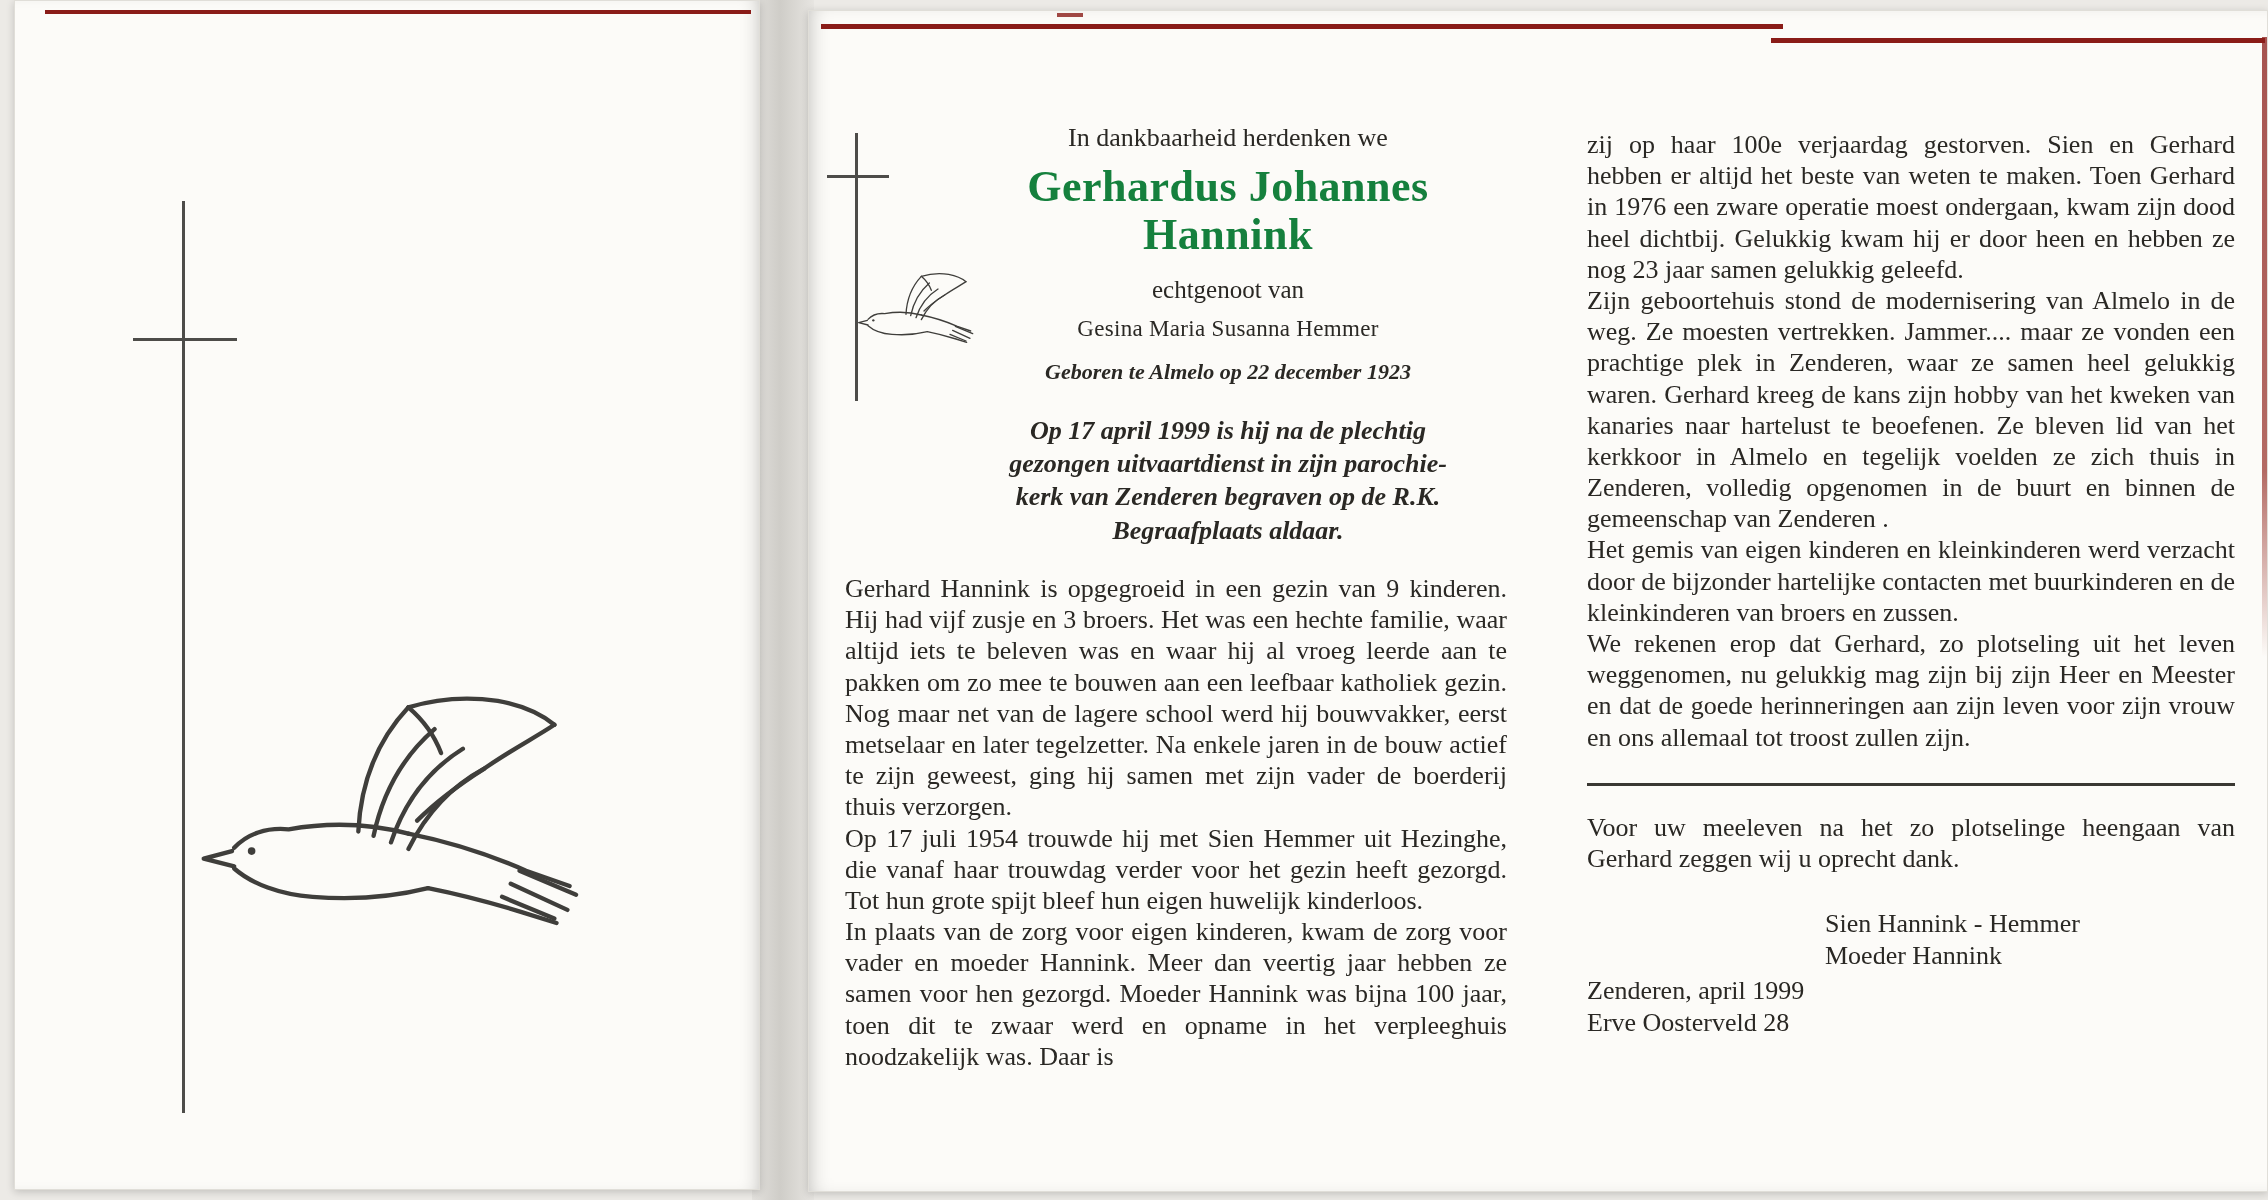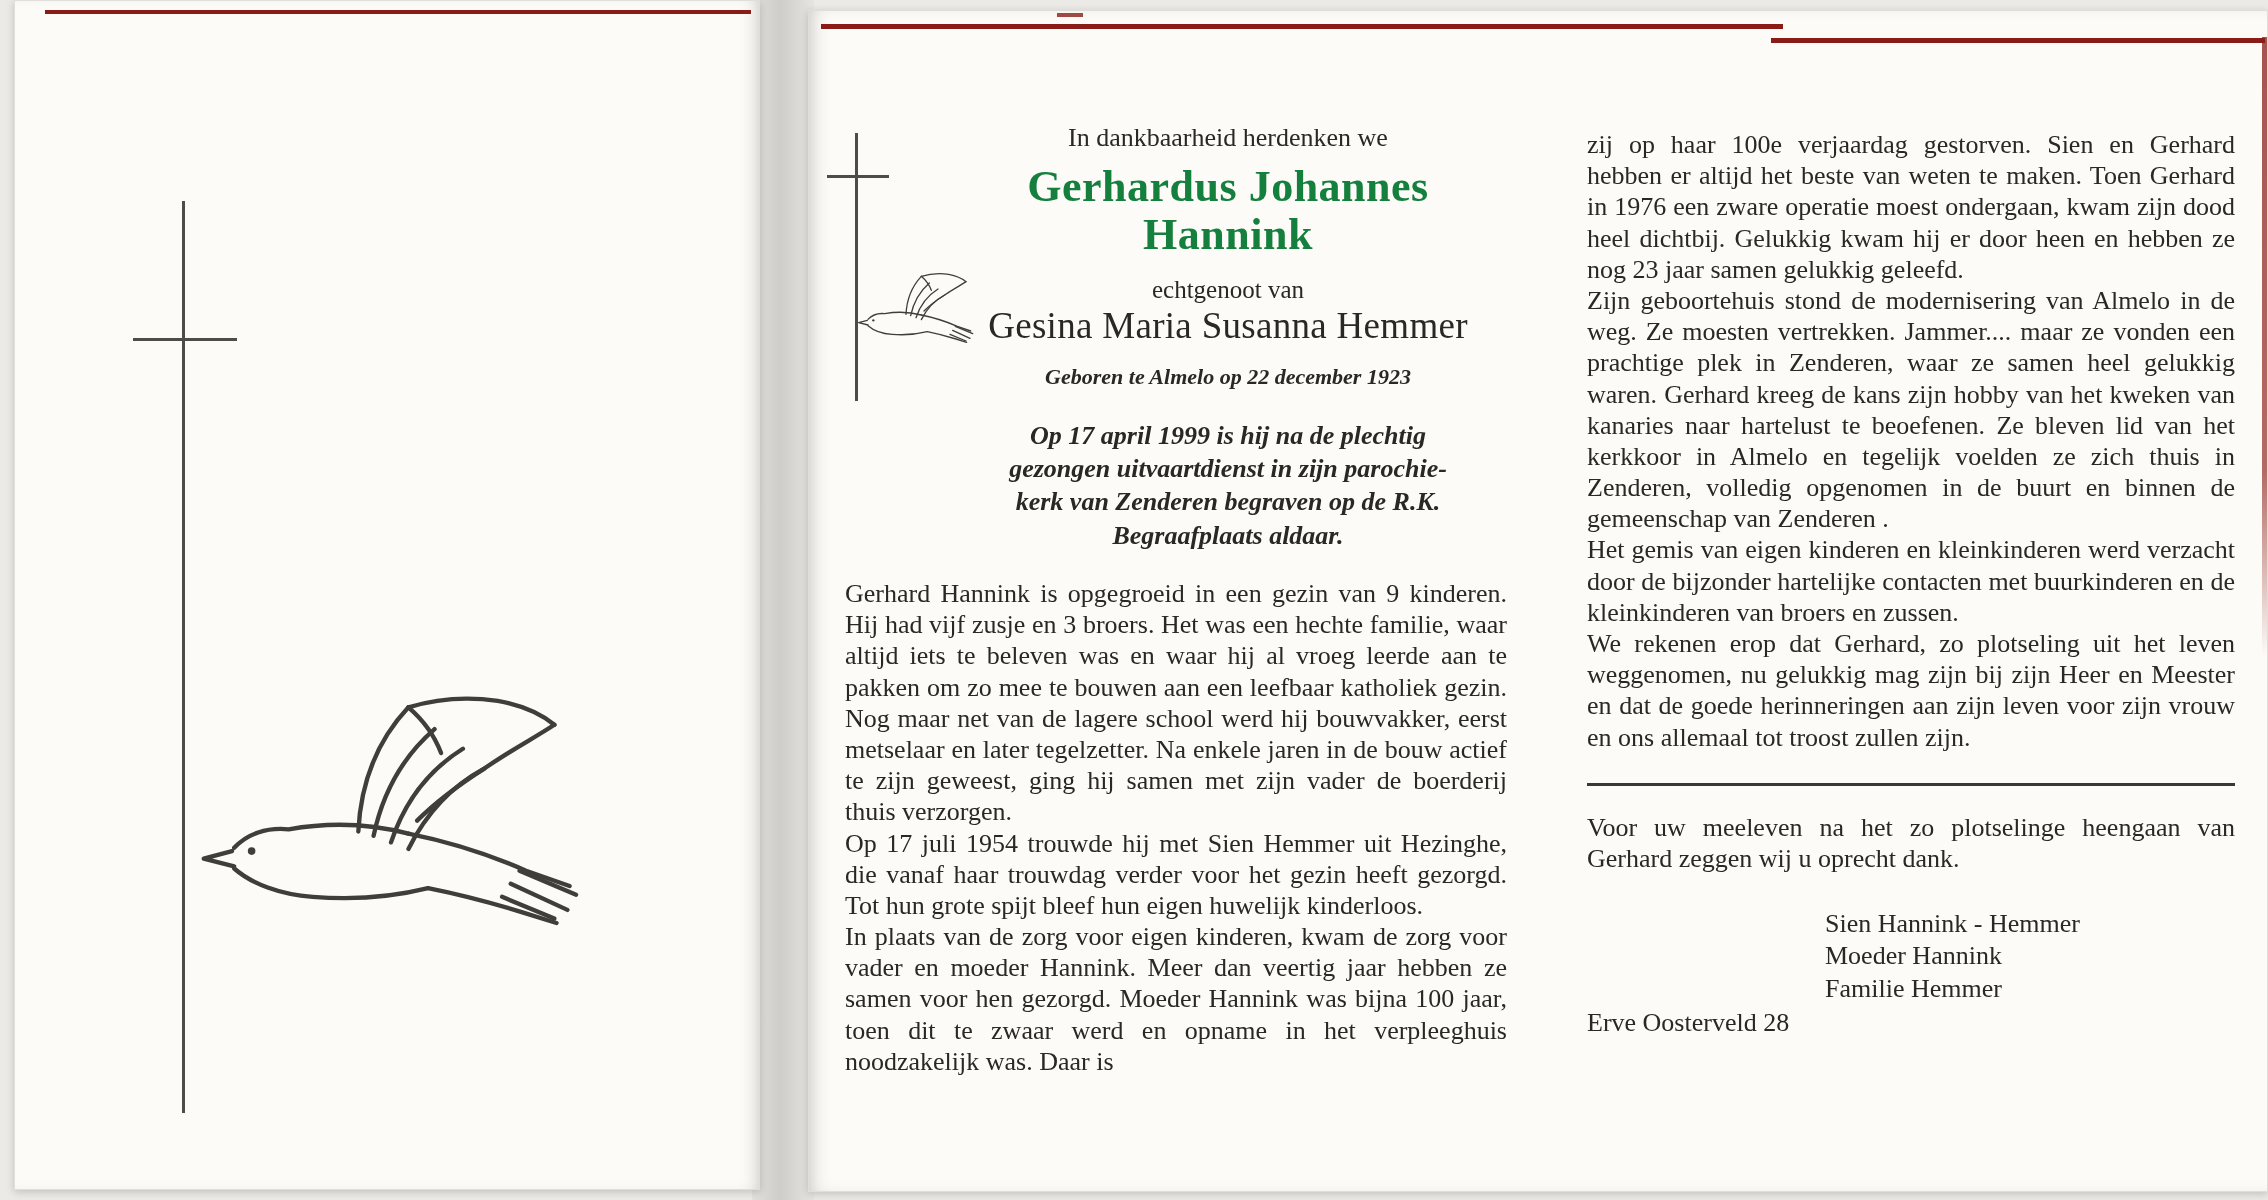--- a/index.html
+++ b/index.html
@@ -51,21 +51,21 @@
   .dove-large { position: absolute; left: 180px; top: 632px; width: 392px; height: 336px; }
 
   
   .col-left  { position: absolute; left: 36px;  top: 112px; width: 662px; }
   .col-right { position: absolute; left: 778px; top: 118px; width: 648px; }
 
   .head-section { padding-left: 104px; text-align: center; }
   .intro { font-size: 26px; }
   .name-block { margin-top: 10px; font-size: 44px; font-weight: bold; color: #15803d; line-height: 1.1; letter-spacing: .5px; }
   .relation { margin-top: 16px; font-size: 25px; }
-  .spouse { margin-top: 0; font-size: 37px; letter-spacing: .3px; }
+  .spouse { margin-top: 12px; font-size: 23px; letter-spacing: .3px; }
   .dates { margin-top: 16px; font-size: 22px; font-style: italic; font-weight: 600; line-height: 1.28; }
   .funeral-note { margin-top: 28px; font-size: 26px; font-style: italic; font-weight: 600; line-height: 1.28; }
 
   .body-text { margin-top: 26px; font-size: 26px; line-height: 1.2; }
   .body-text p, .col-right p { margin: 0; text-align: justify; }
   .col-right { font-size: 26px; line-height: 1.2; }
 
   .divider { border: none; border-top: 3px solid #3a3833; margin: 30px 0 26px 0; width: 100%; }
   .ack { text-align: right; }
   .signatures { margin-top: 34px; margin-left: 238px; line-height: 1.24; }
@@ -168,20 +168,20 @@
     <p>Het gemis van eigen kinderen en kleinkinderen werd verzacht door de bijzonder hartelijke contacten met buurkinderen en de kleinkinderen van broers en zussen.</p>
     <p>We rekenen erop dat Gerhard, zo plotseling uit het leven weggenomen, nu gelukkig mag zijn bij zijn Heer en Meester en dat de goede herinneringen aan zijn leven voor zijn vrouw en ons allemaal tot troost zullen zijn.</p>
 
     <hr class="divider">
 
     <p class="ack">Voor uw meeleven na het zo plotselinge heengaan van Gerhard zeggen wij u oprecht dank.</p>
 
     <div class="signatures">
       <div>Sien Hannink - Hemmer</div>
       <div>Moeder Hannink</div>
-      <div>Familie Hemmer</div>
     </div>
 
     <div class="closing">
+      <div>Zenderen, april 1999</div>
       <div>Erve Oosterveld 28</div>
     </div>
   </div>
 </div>
 
 </body></html>

